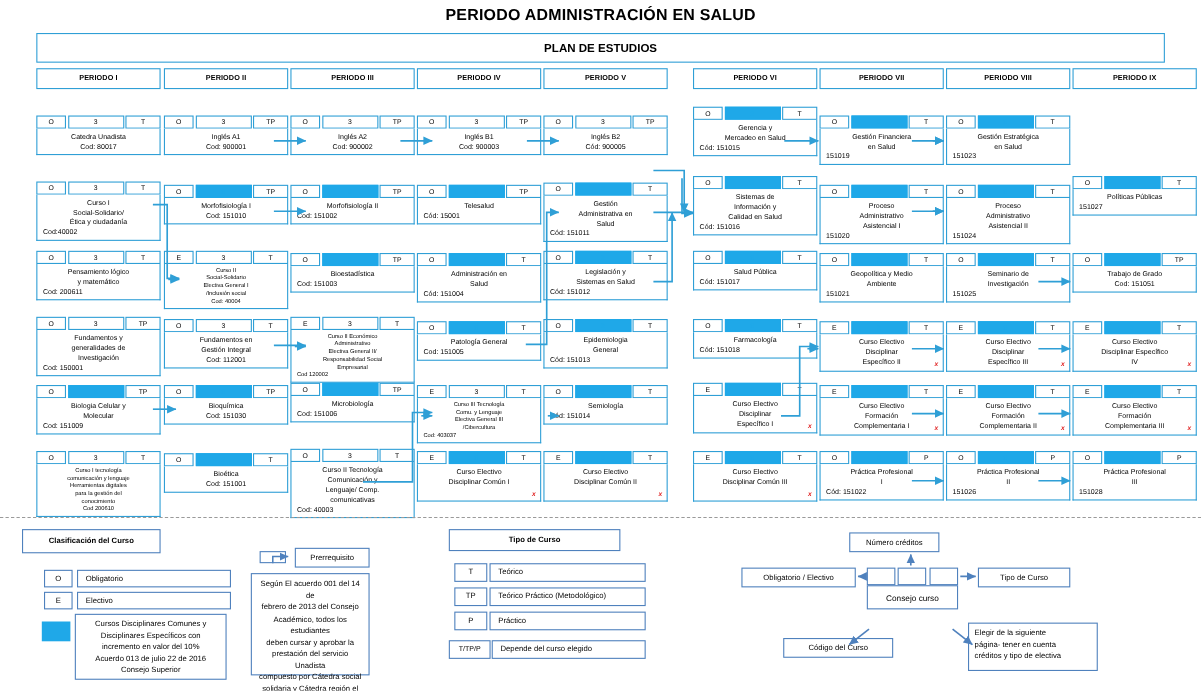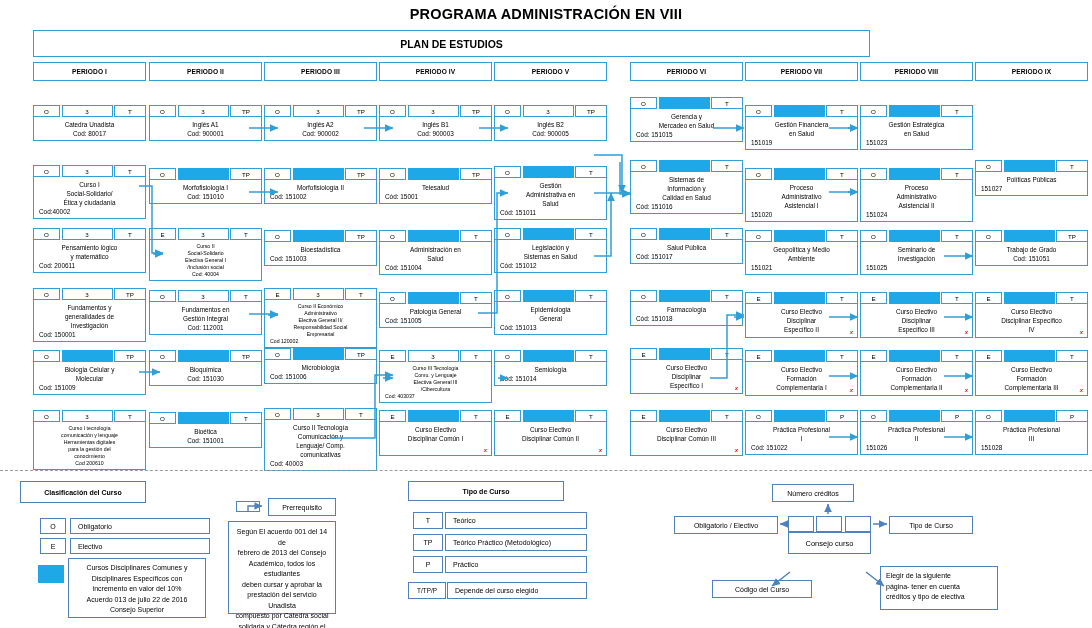--- a/index.html
+++ b/index.html
@@ -18,21 +18,21 @@
   
   .page-title {
     top:6px; left:0; width:1092px;
     text-align:center;
     font-size:14.5px; font-weight:bold;
     letter-spacing:.2px;
   }
 
   
   .plan-banner {
-    top:30px; left:33px; width:837px; height:27px;
+    top:30px; left:33px; width:1026px; height:27px;
     border:1.4px solid #2f9fd6;
     background:#fff;
     display:flex; align-items:center; justify-content:center;
     font-size:10.5px; font-weight:bold;
   }
 
   
   .period-head {
     top:62px; height:19px;
     border:1.4px solid #2f9fd6;
@@ -106,21 +106,21 @@
               font-size:7.5px; padding-left:8px; padding-top:2px; position:relative;}
   .sch-code .xm { position:absolute; left:96px; top:2px; color:#e02020; font-weight:bold; font-size:7.5px;}
 
   svg.ov { position:absolute; left:0; top:0; width:1092px; height:628px; pointer-events:none; overflow:visible;}
 </style>
 </head>
 <body>
 
 <div id="stage">
 
-  <div class="abs page-title">PROGRAMA ADMINISTRACIÓN EN VIII</div>
+  <div class="abs page-title">PERIODO ADMINISTRACIÓN EN SALUD</div>
 
   <div class="abs plan-banner">PLAN DE ESTUDIOS</div>
 
   <div id="grid">
       <div class="abs period-head" style="left: 33px; width: 113px;">PERIODO I</div>
       <div class="abs period-head" style="left: 149px; width: 113px;">PERIODO II</div>
       <div class="abs period-head" style="left: 264px; width: 113px;">PERIODO III</div>
       <div class="abs period-head" style="left: 379px; width: 113px;">PERIODO IV</div>
       <div class="abs period-head" style="left: 494px; width: 113px;">PERIODO V</div>
       <div class="abs period-head" style="left: 630px; width: 113px;">PERIODO VI</div>

